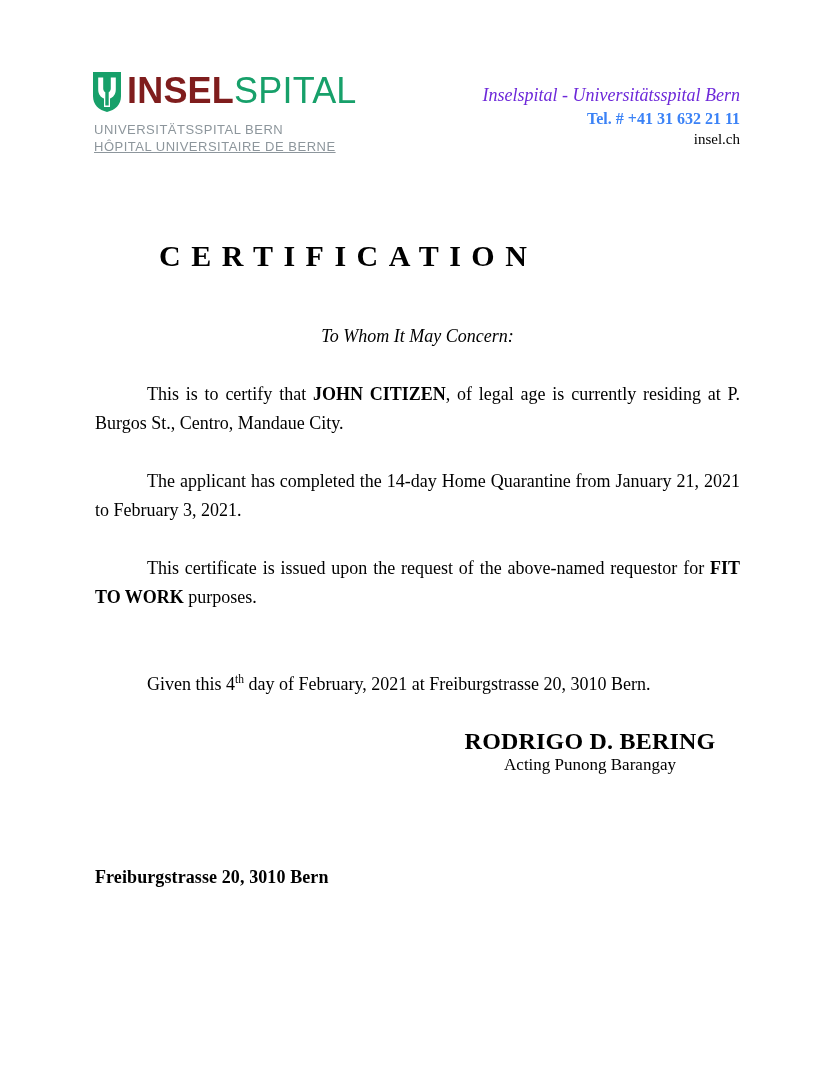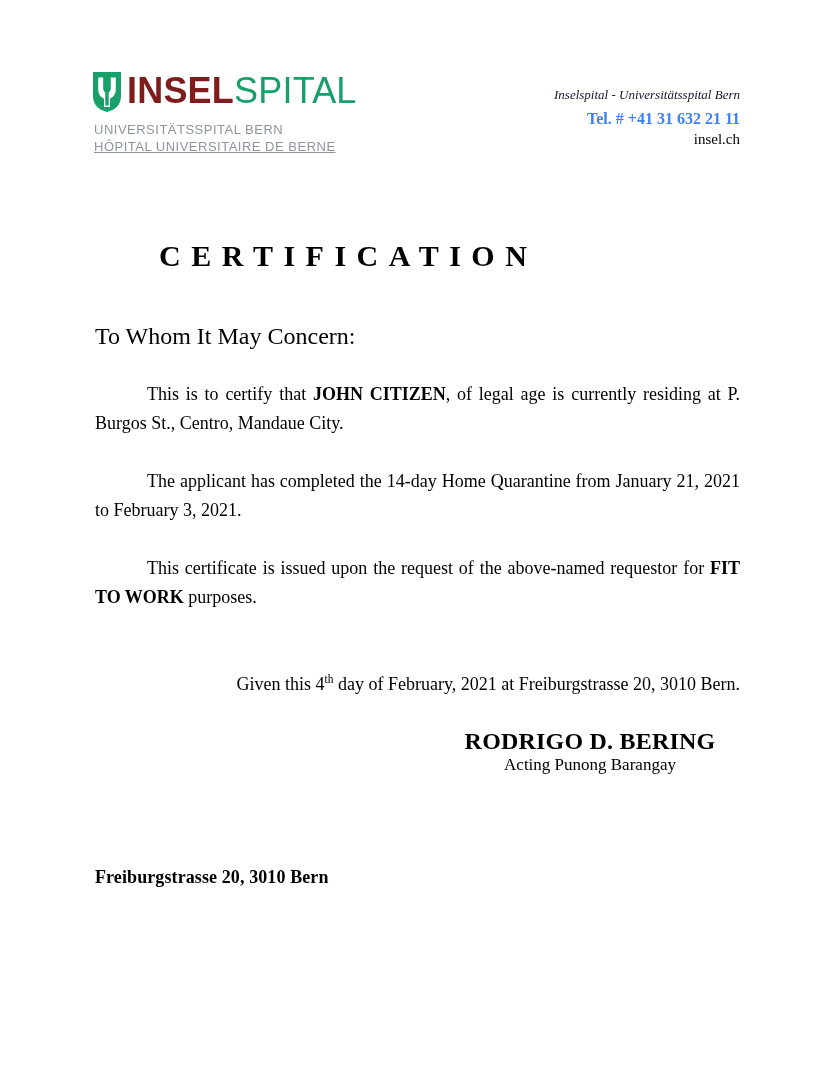--- a/index.html
+++ b/index.html
@@ -81,23 +81,23 @@
 
   .contact-block {
     position: absolute;
     right: 92px;
     top: 84px;
     width: 330px;
     text-align: right;
   }
 
   .contact-org {
-    color: #0f172a;
+    color: #6d28d9;
     font-style: italic;
-    font-size: 13px;
+    font-size: 18px;
     line-height: 22.5px;
     font-family: "Liberation Serif", "DejaVu Serif", serif;
   }
 
   .contact-tel {
     color: #3b82f6;
     font-weight: 700;
     font-size: 16px;
     line-height: 21px;
     margin-top: 1px;
@@ -125,42 +125,43 @@
 
   
   .body-area {
     position: absolute;
     left: 95px;
     top: 322px;
     width: 645px;
   }
 
   .salutation {
-    font-size: 24px;
+    font-size: 18px;
     line-height: 29px;
-    text-align: left;
+    text-align: center;
+    font-style: italic;
   }
 
   .para {
     font-size: 18px;
     line-height: 29px;
     text-align: justify;
     text-justify: inter-word;
     text-indent: 52px;
     margin-top: 29px;
   }
 
   .para b {
     font-weight: 700;
   }
 
   .given-line {
     font-size: 18px;
     line-height: 29px;
-    text-align: right;
+    text-align: left;
     text-indent: 52px;
     margin-top: 58px;
   }
 
   .given-line sup {
     font-size: 11.5px;
     vertical-align: super;
     line-height: 0;
   }
 

